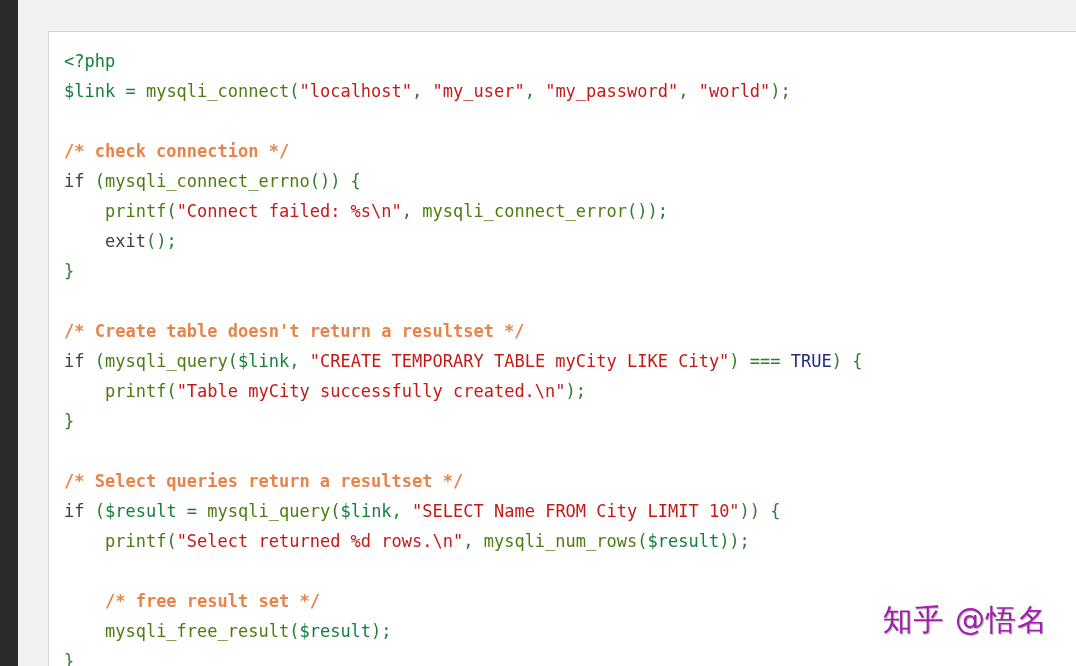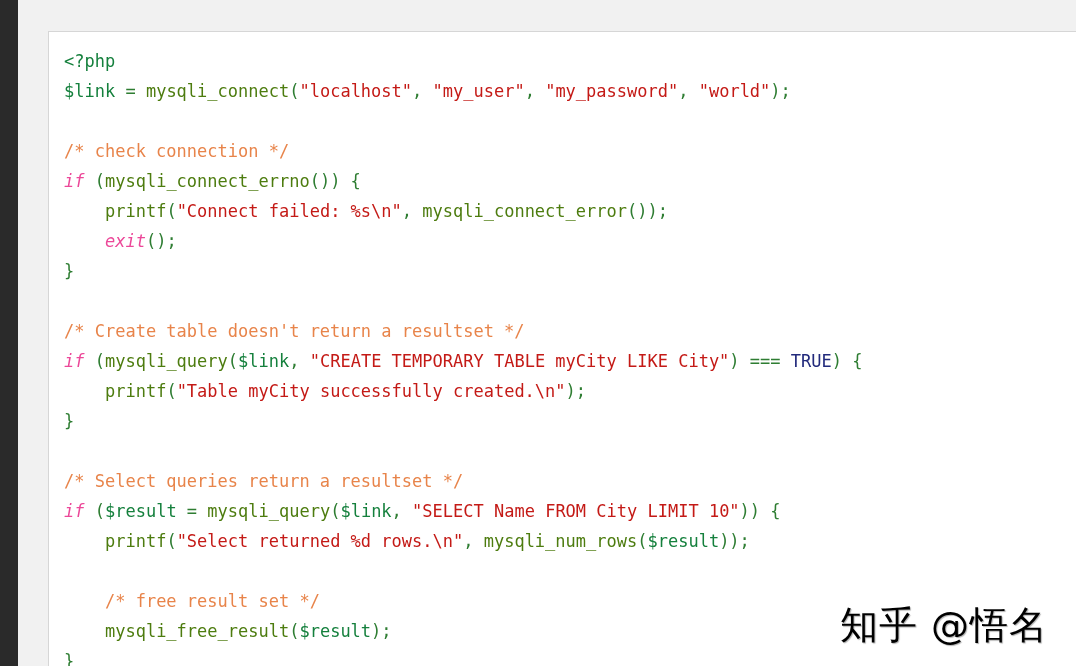--- a/index.html
+++ b/index.html
@@ -26,29 +26,29 @@
       margin: 0;
       font-family: "DejaVu Sans Mono", monospace;
       font-size: 17px;
       line-height: 30px;
       white-space: pre;
       color: #222a7c;
     }
     .line { display: block; height: 30px; }
     .t-fn { color: #4d7c0f; }
     .t-var { color: #15803d; }
-    .t-kw { color: #ec4899; font-style: italic; }
+    .t-kw { color: #404040; }
     .t-p { color: #2e7d32; }
     .t-str { color: #c41a16; }
-    .t-com { color: #e8844a; }
+    .t-com { color: #e8844a; font-weight: bold; }
     .t-const { color: #222a7c; margin-top: 38px; }
     .watermark {
       position: absolute; right: 28px; top: 600px;
       font-family: "DejaVu Sans", sans-serif;
-      font-size: 38px; color: #000000;
+      font-size: 30px; color: #a21caf;
       text-shadow: 1px 1px 1px #b0b0b0;
       letter-spacing: 1px;
     }
   </style>
 </head>
 <body>
 
 <div class="left-rail"></div>
 <div class="page-bg"></div>
 

